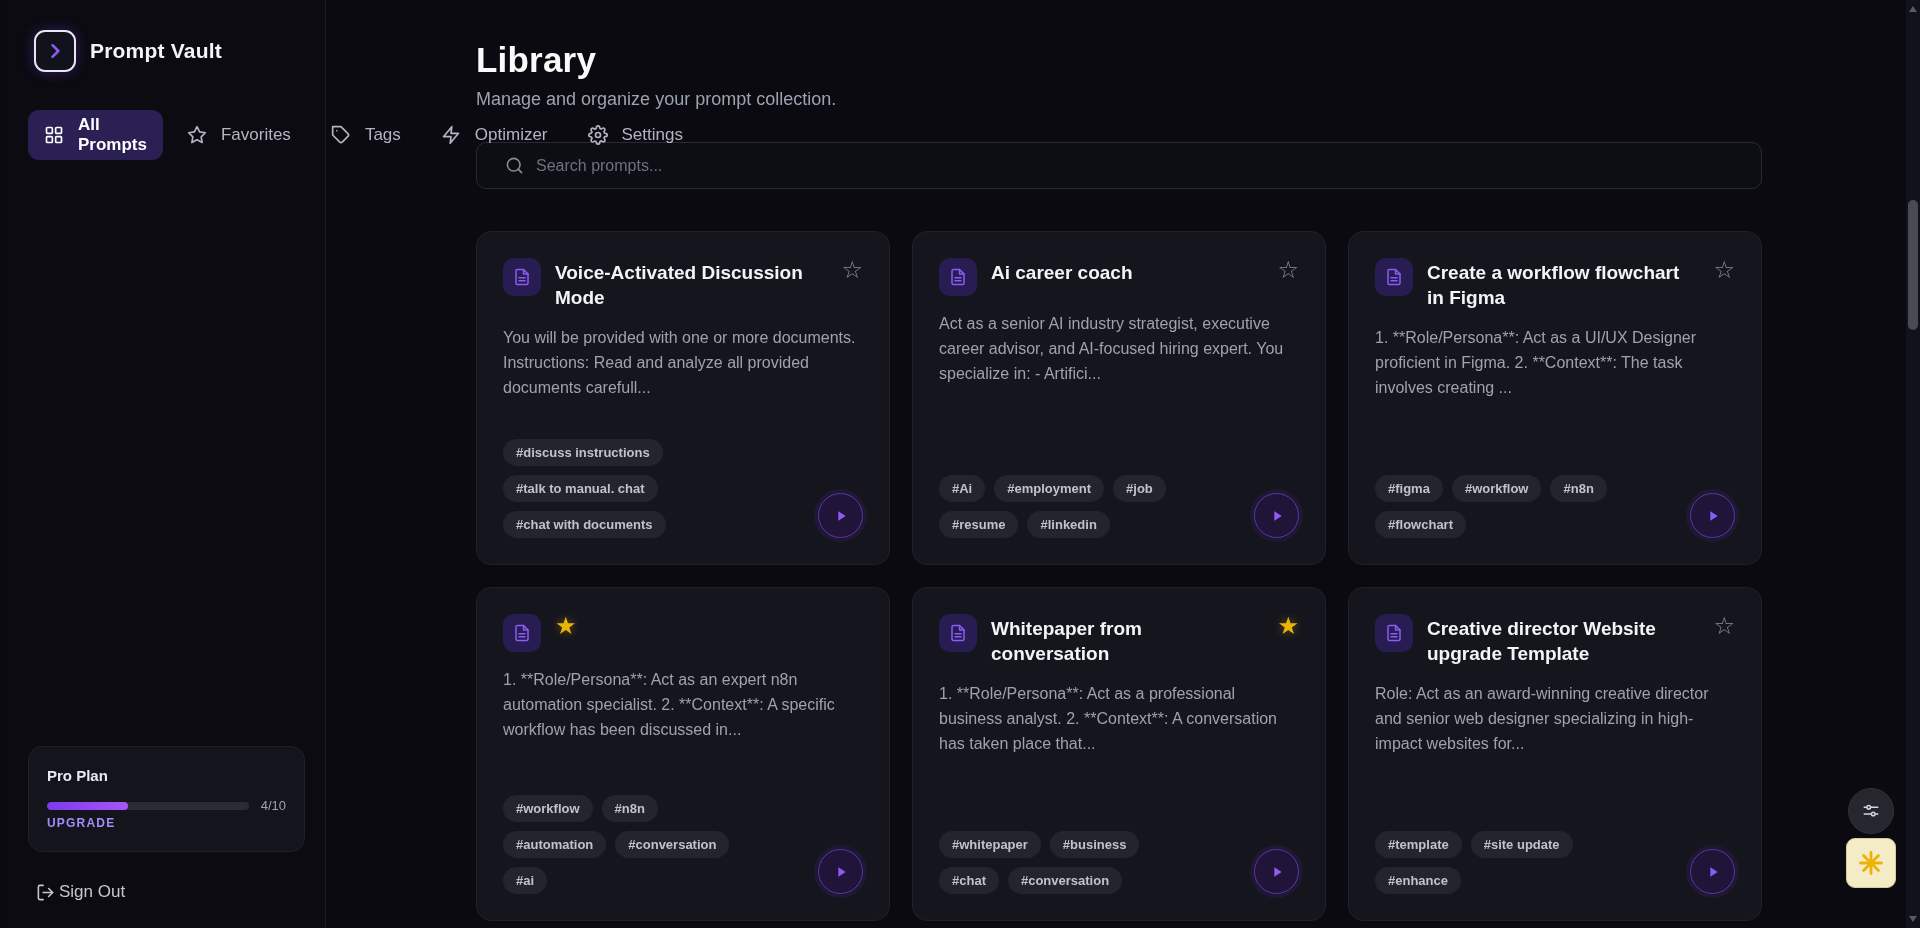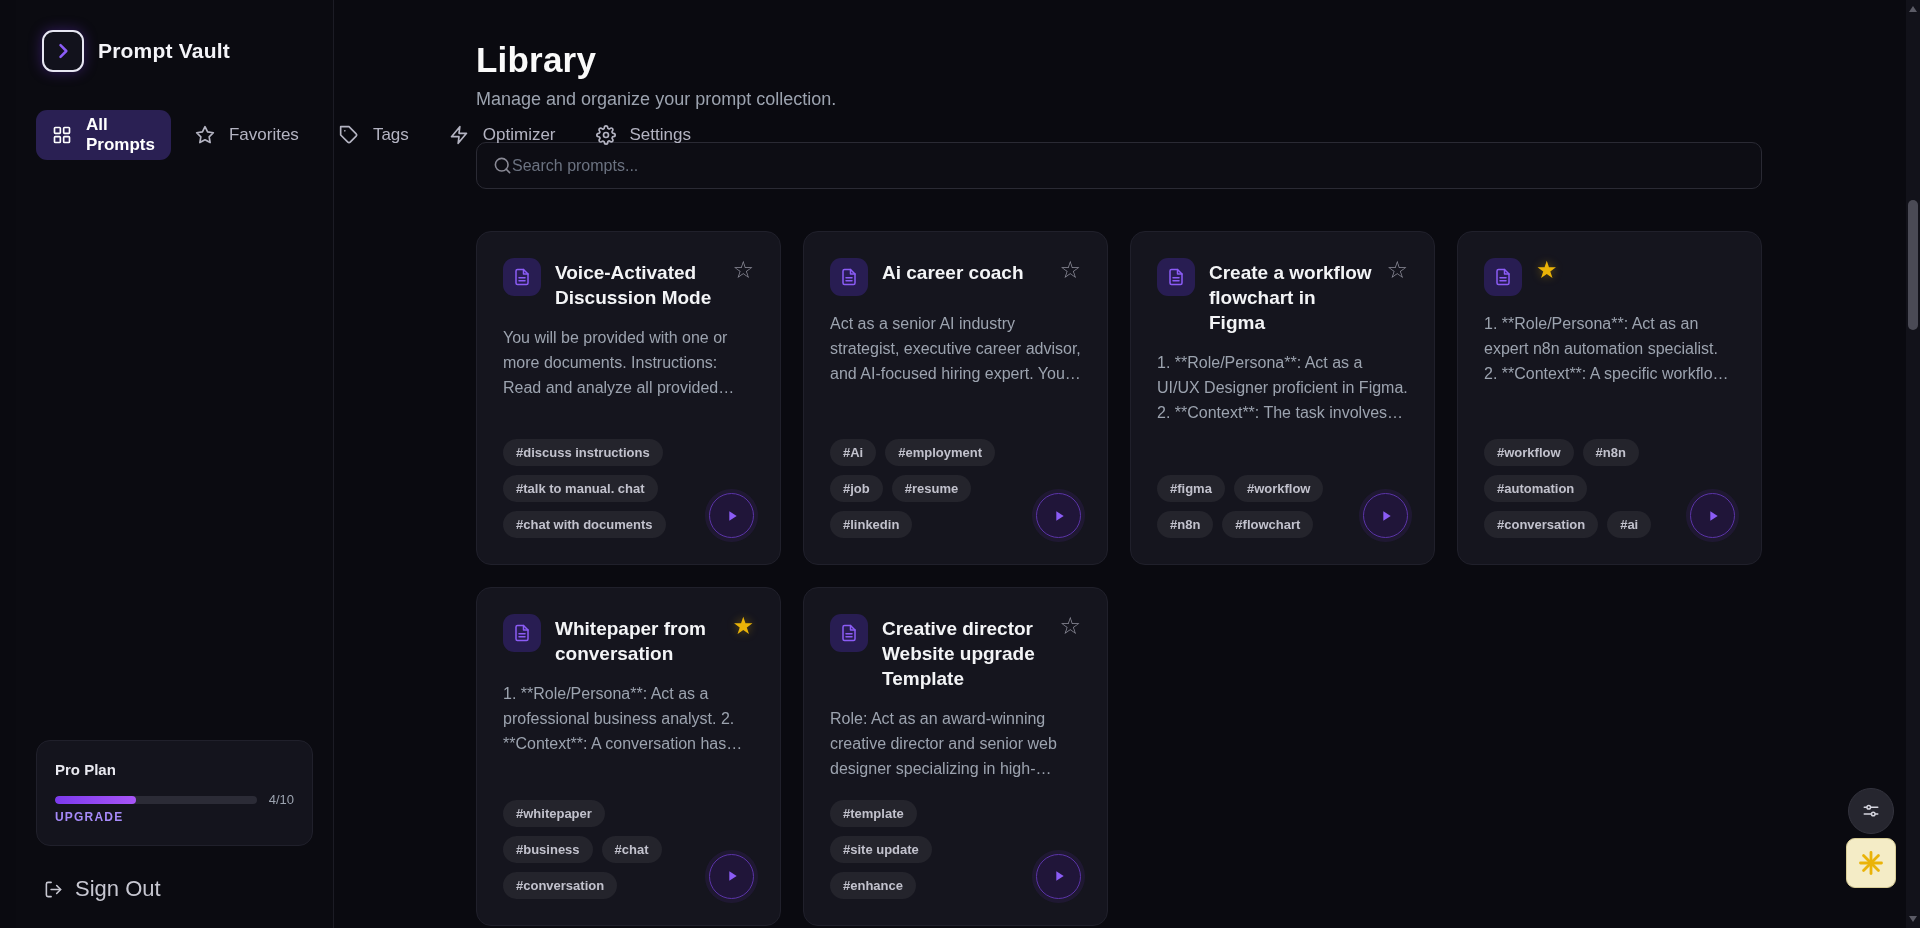--- a/index.html
+++ b/index.html
@@ -5,21 +5,21 @@
   * { margin:0; padding:0; box-sizing:border-box; }
   html,body { width:1920px; height:928px; overflow:hidden; }
   body {
     background:#0a0a10;
     color:#e5e7eb;
     font-family:"Liberation Sans", sans-serif;
   }
 
   
   .sidebar {
-    position:fixed; left:16px; top:0; bottom:0; width:318px;
+    position:fixed; left:8px; top:0; bottom:0; width:318px;
     background:#0b0b11;
     border-right:1px solid #1c1c25;
     display:flex; flex-direction:column;
     padding:30px 20px 26px 20px;
   }
   .brand { display:flex; align-items:center; gap:14px; padding:0 6px; }
   .logo-box {
     width:42px; height:42px; border-radius:11px;
     border:2px solid #e7e7f2; background:#12121c;
     display:flex; align-items:center; justify-content:center;
@@ -42,52 +42,52 @@
     background:#14141d; border:1px solid #20202b; border-radius:14px;
     padding:20px 18px; margin-bottom:30px;
   }
   .plan-title { font-size:15px; font-weight:bold; color:#e9e9f0; }
   .plan-row { display:flex; align-items:center; gap:12px; margin-top:14px; }
   .progress-track { flex:1; height:8px; background:#2b2b36; border-radius:999px; overflow:hidden; }
   .progress-fill { height:100%; border-radius:999px; background:linear-gradient(90deg,#7c3aed,#a855f7); }
   .plan-usage { font-size:13px; color:#9ca3af; }
   .upgrade-link { display:inline-block; font-size:12px; font-weight:bold; letter-spacing:1.2px; color:#a78bfa; cursor:pointer; }
 
-  .signout { display:flex; align-items:center; gap:12px; padding:0 8px; color:#c7c7d1; font-size:22px; cursor:pointer; }
+  .signout { display:flex; align-items:center; gap:4px; padding:0 8px; color:#c7c7d1; font-size:17px; cursor:pointer; }
 
   
   .main { margin-left:318px; height:100%; padding:40px 24px 0 24px; }
   .content { max-width:1286px; margin:0 auto; }
 
   .page-head { display:flex; align-items:flex-start; justify-content:space-between; }
   .page-title { font-size:35px; font-weight:bold; color:#fafafa; letter-spacing:.2px; }
   .page-subtitle { margin-top:9px; font-size:18px; color:#9ca3af; }
 
   .new-prompt-btn {
     display:flex; align-items:center; gap:9px;
     background:#6d28d9; color:#fff; border:none; cursor:pointer;
     font-family:inherit; font-size:16px; font-weight:bold;
     padding:13px 22px; border-radius:9px; margin-top:10px;
     box-shadow:0 4px 18px rgba(109,40,217,.35);
   }
 
   .search-bar {
     margin-top:32px; height:47px;
     border:1px solid #2a2a34; border-radius:10px; background:#0d0d14;
-    display:flex; align-items:center; padding:0 16px;
+    display:flex; align-items:center; gap:12px; padding:0 28px;
   }
   .search-bar input {
     flex:1; background:transparent; border:none; outline:none;
     color:#e5e7eb; font-size:16px; font-family:inherit;
   }
   .search-bar input::placeholder { color:#6b7280; }
 
   .cards-grid {
     margin-top:42px;
-    display:grid; grid-template-columns:repeat(4,1fr); gap:22px;
+    display:grid; grid-template-columns:repeat(3,1fr); gap:22px;
   }
   .card {
     background:#15151e; border:1px solid #20202b; border-radius:15px;
     padding:26px; min-height:334px;
     display:flex; flex-direction:column;
   }
   .card-head { display:flex; align-items:flex-start; gap:14px; }
   .doc-icon-box {
     width:38px; height:38px; border-radius:11px; background:#281d52;
     display:flex; align-items:center; justify-content:center; flex:0 0 auto;

